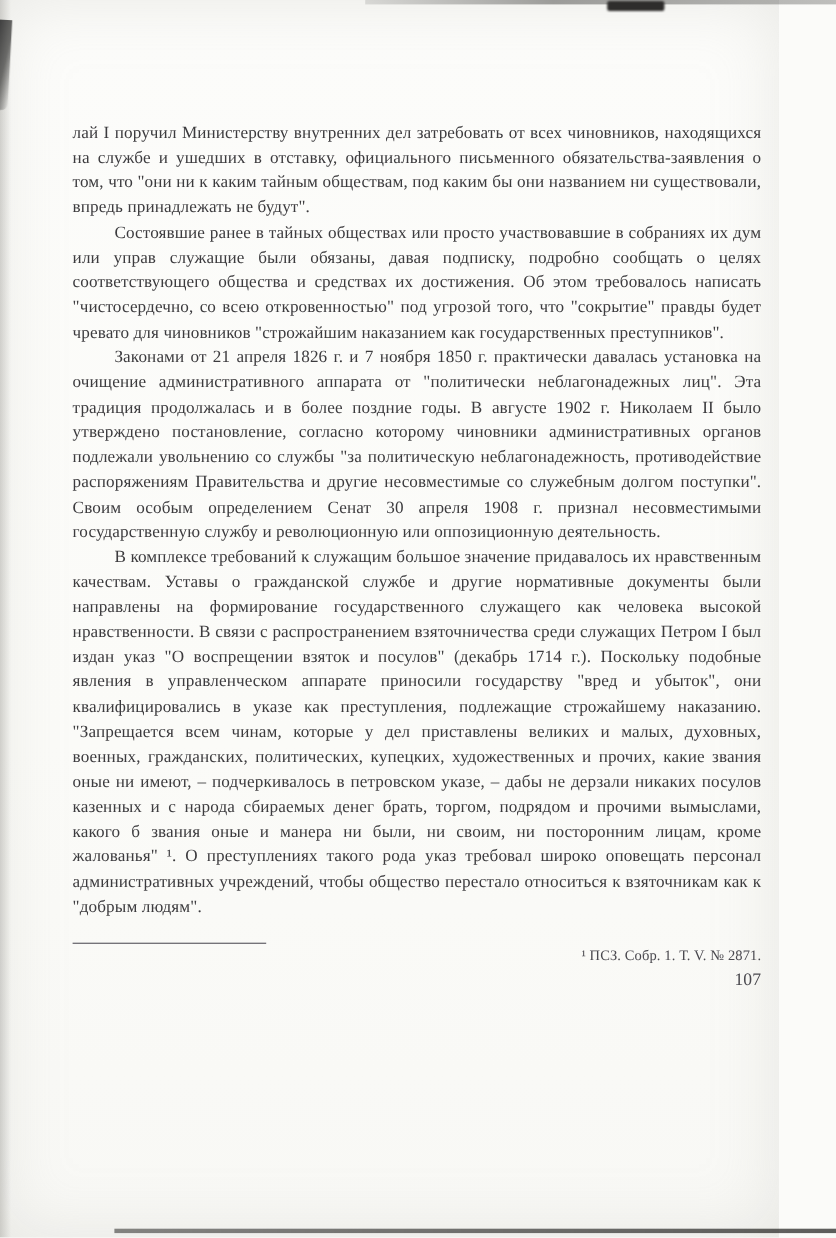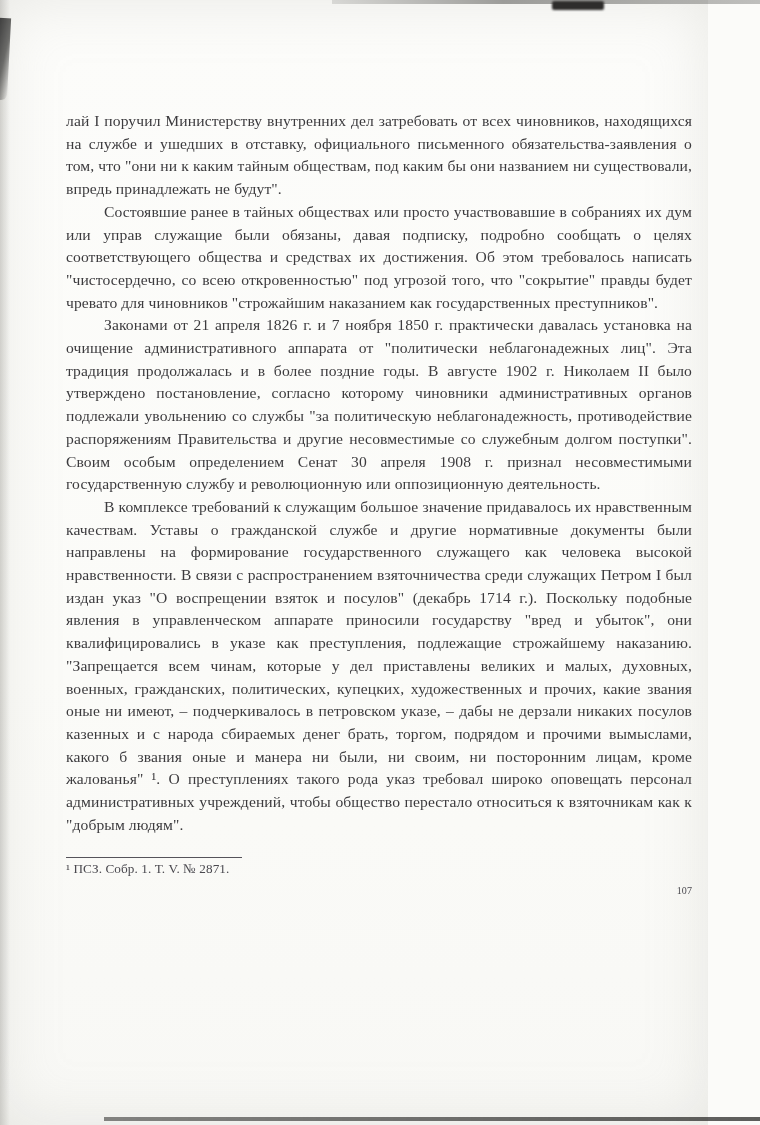--- a/index.html
+++ b/index.html
@@ -40,27 +40,27 @@
   .footnote-sep {
     margin-top: 20px;
     width: 176px;
     height: 0;
     border-top: 1.6px solid #55535a;
   }
   .footnote {
     margin-top: 15px;
     font-size: 13.2px;
     color: #4a494f;
-    text-align: left;
+    text-align: right;
     text-indent: 0;
   }
   .page-number {
     margin-top: 9px;
     text-align: right;
-    font-size: 10px;
+    font-size: 16px;
     color: #4a494f;
   }
   
   .artifact { position: absolute; pointer-events: none; }
   .artifact-top-left {
     left: -4px; top: 18px;
     width: 13px; height: 82px;
     background: linear-gradient(100deg, #3a3a3a 0%, #6a6a68 55%, rgba(150,150,148,0) 100%);
     transform: rotate(3deg);
     border-radius: 0 0 6px 0;

